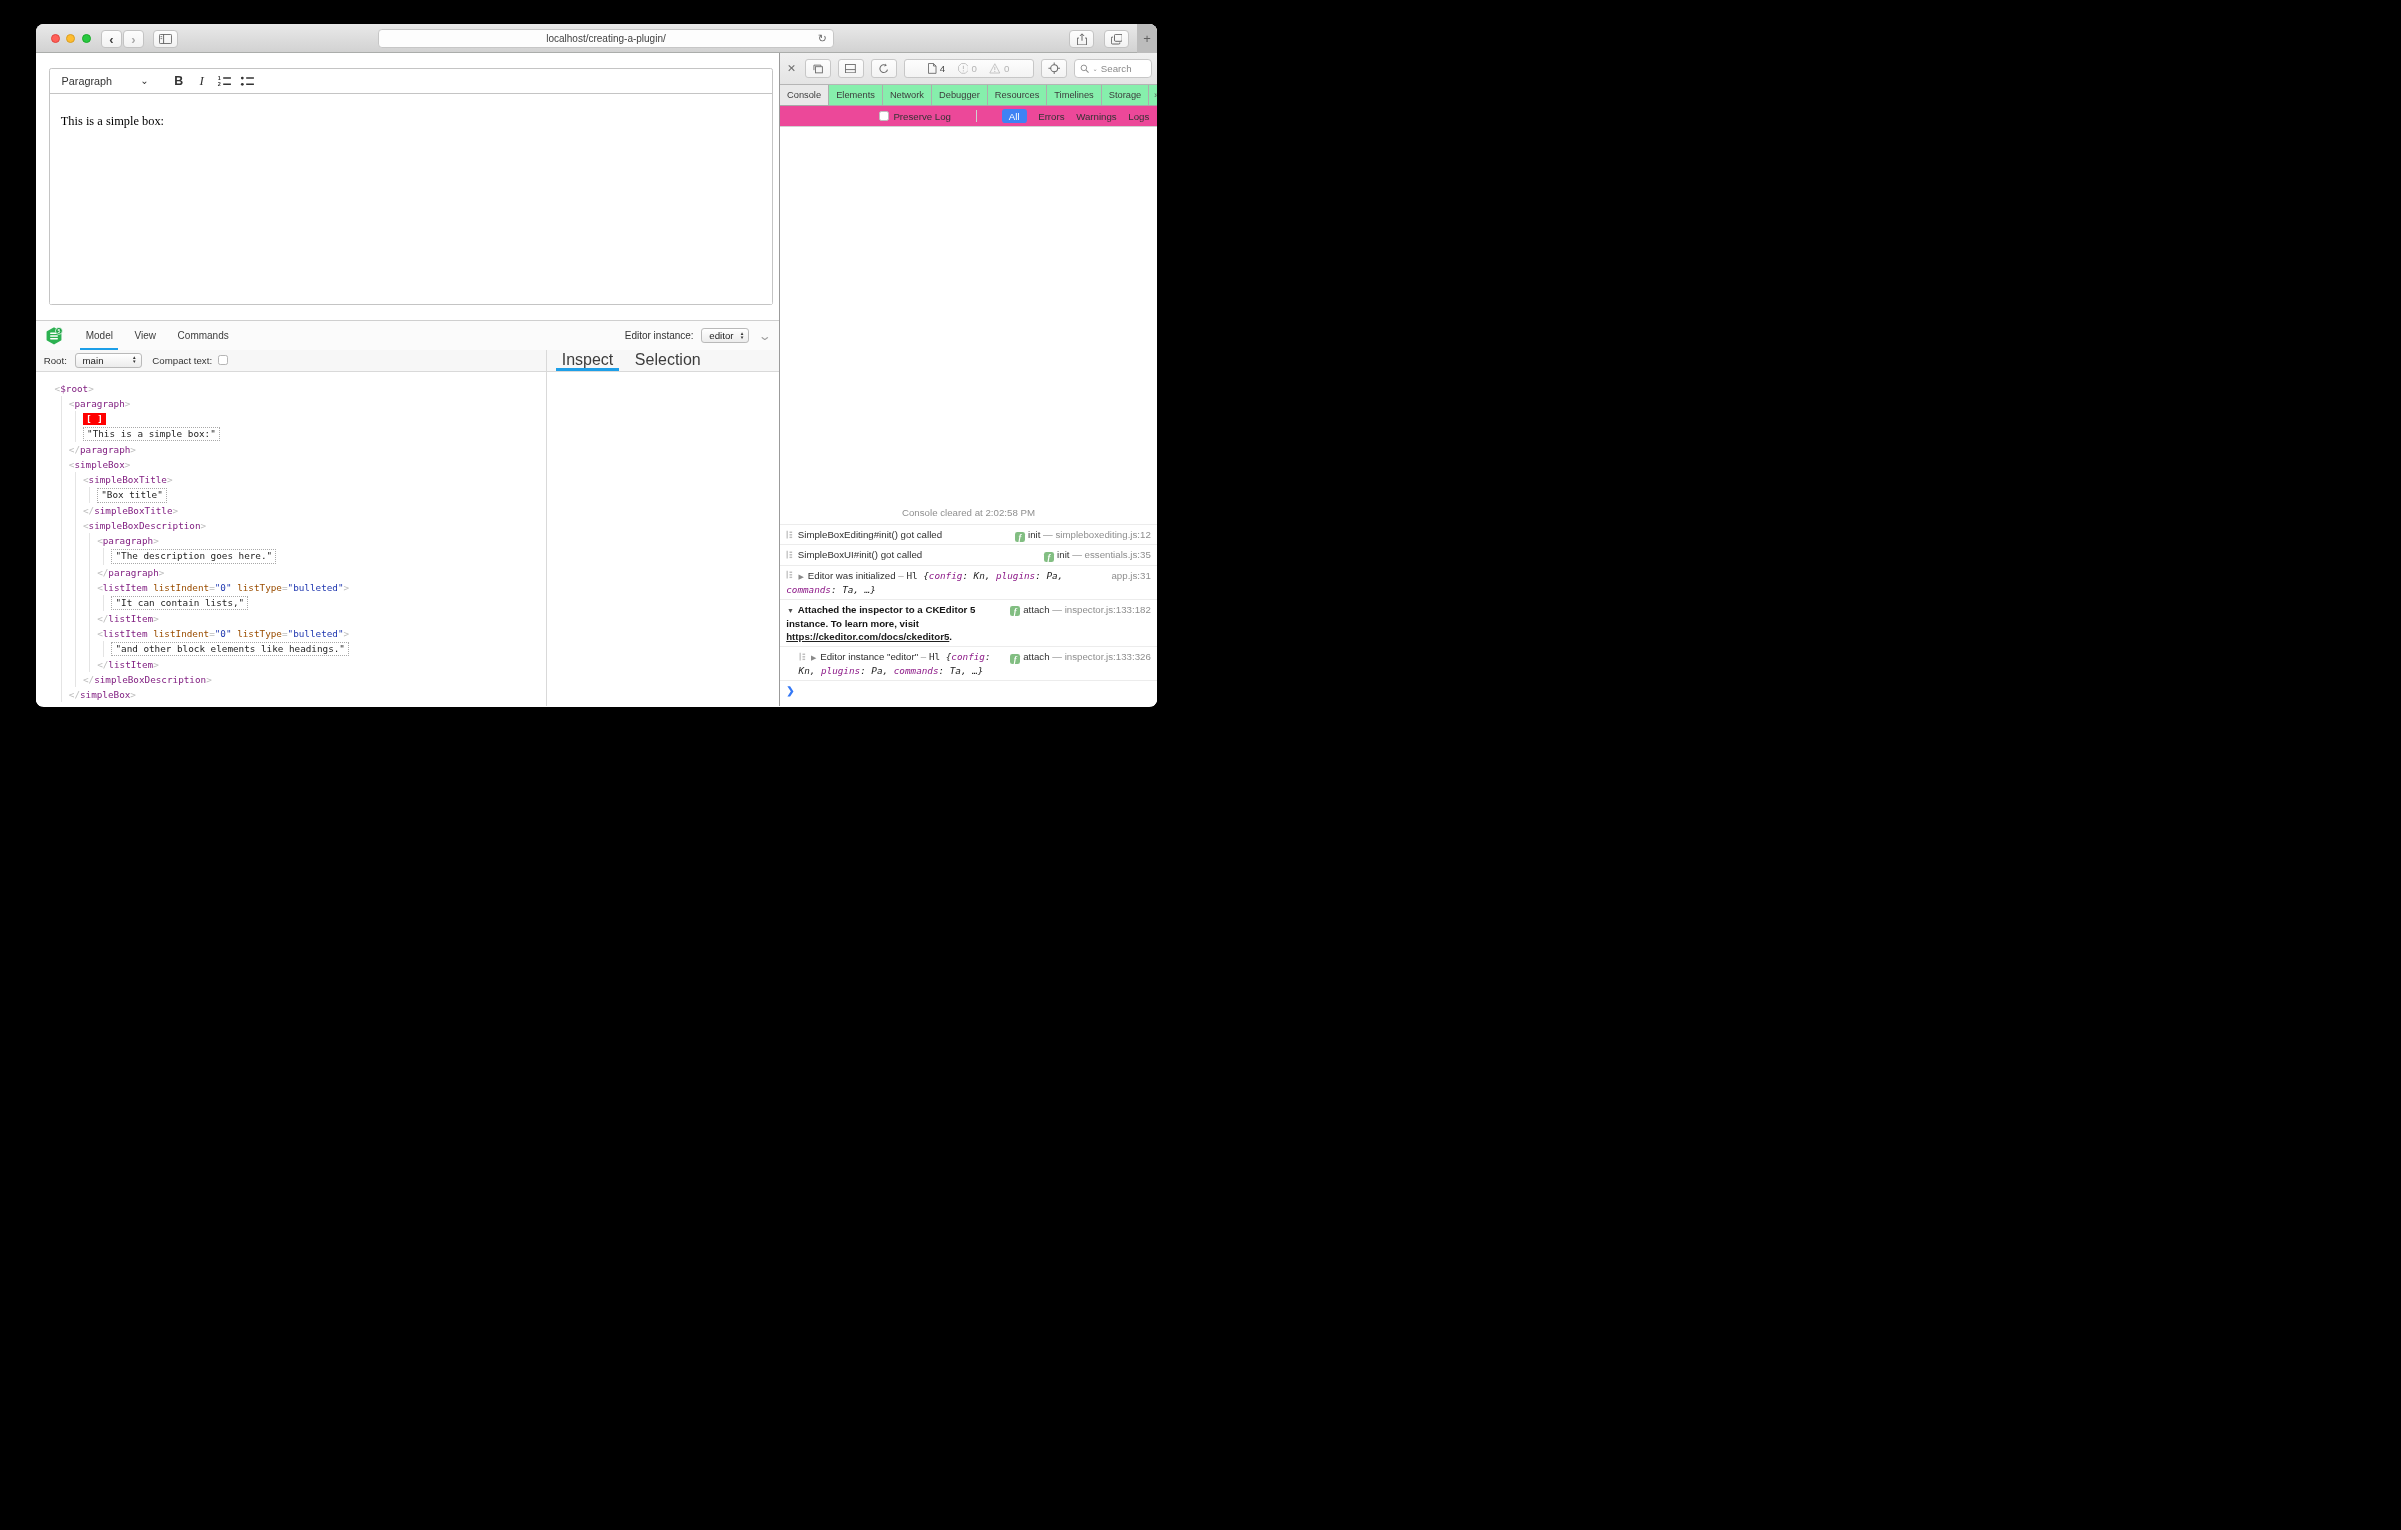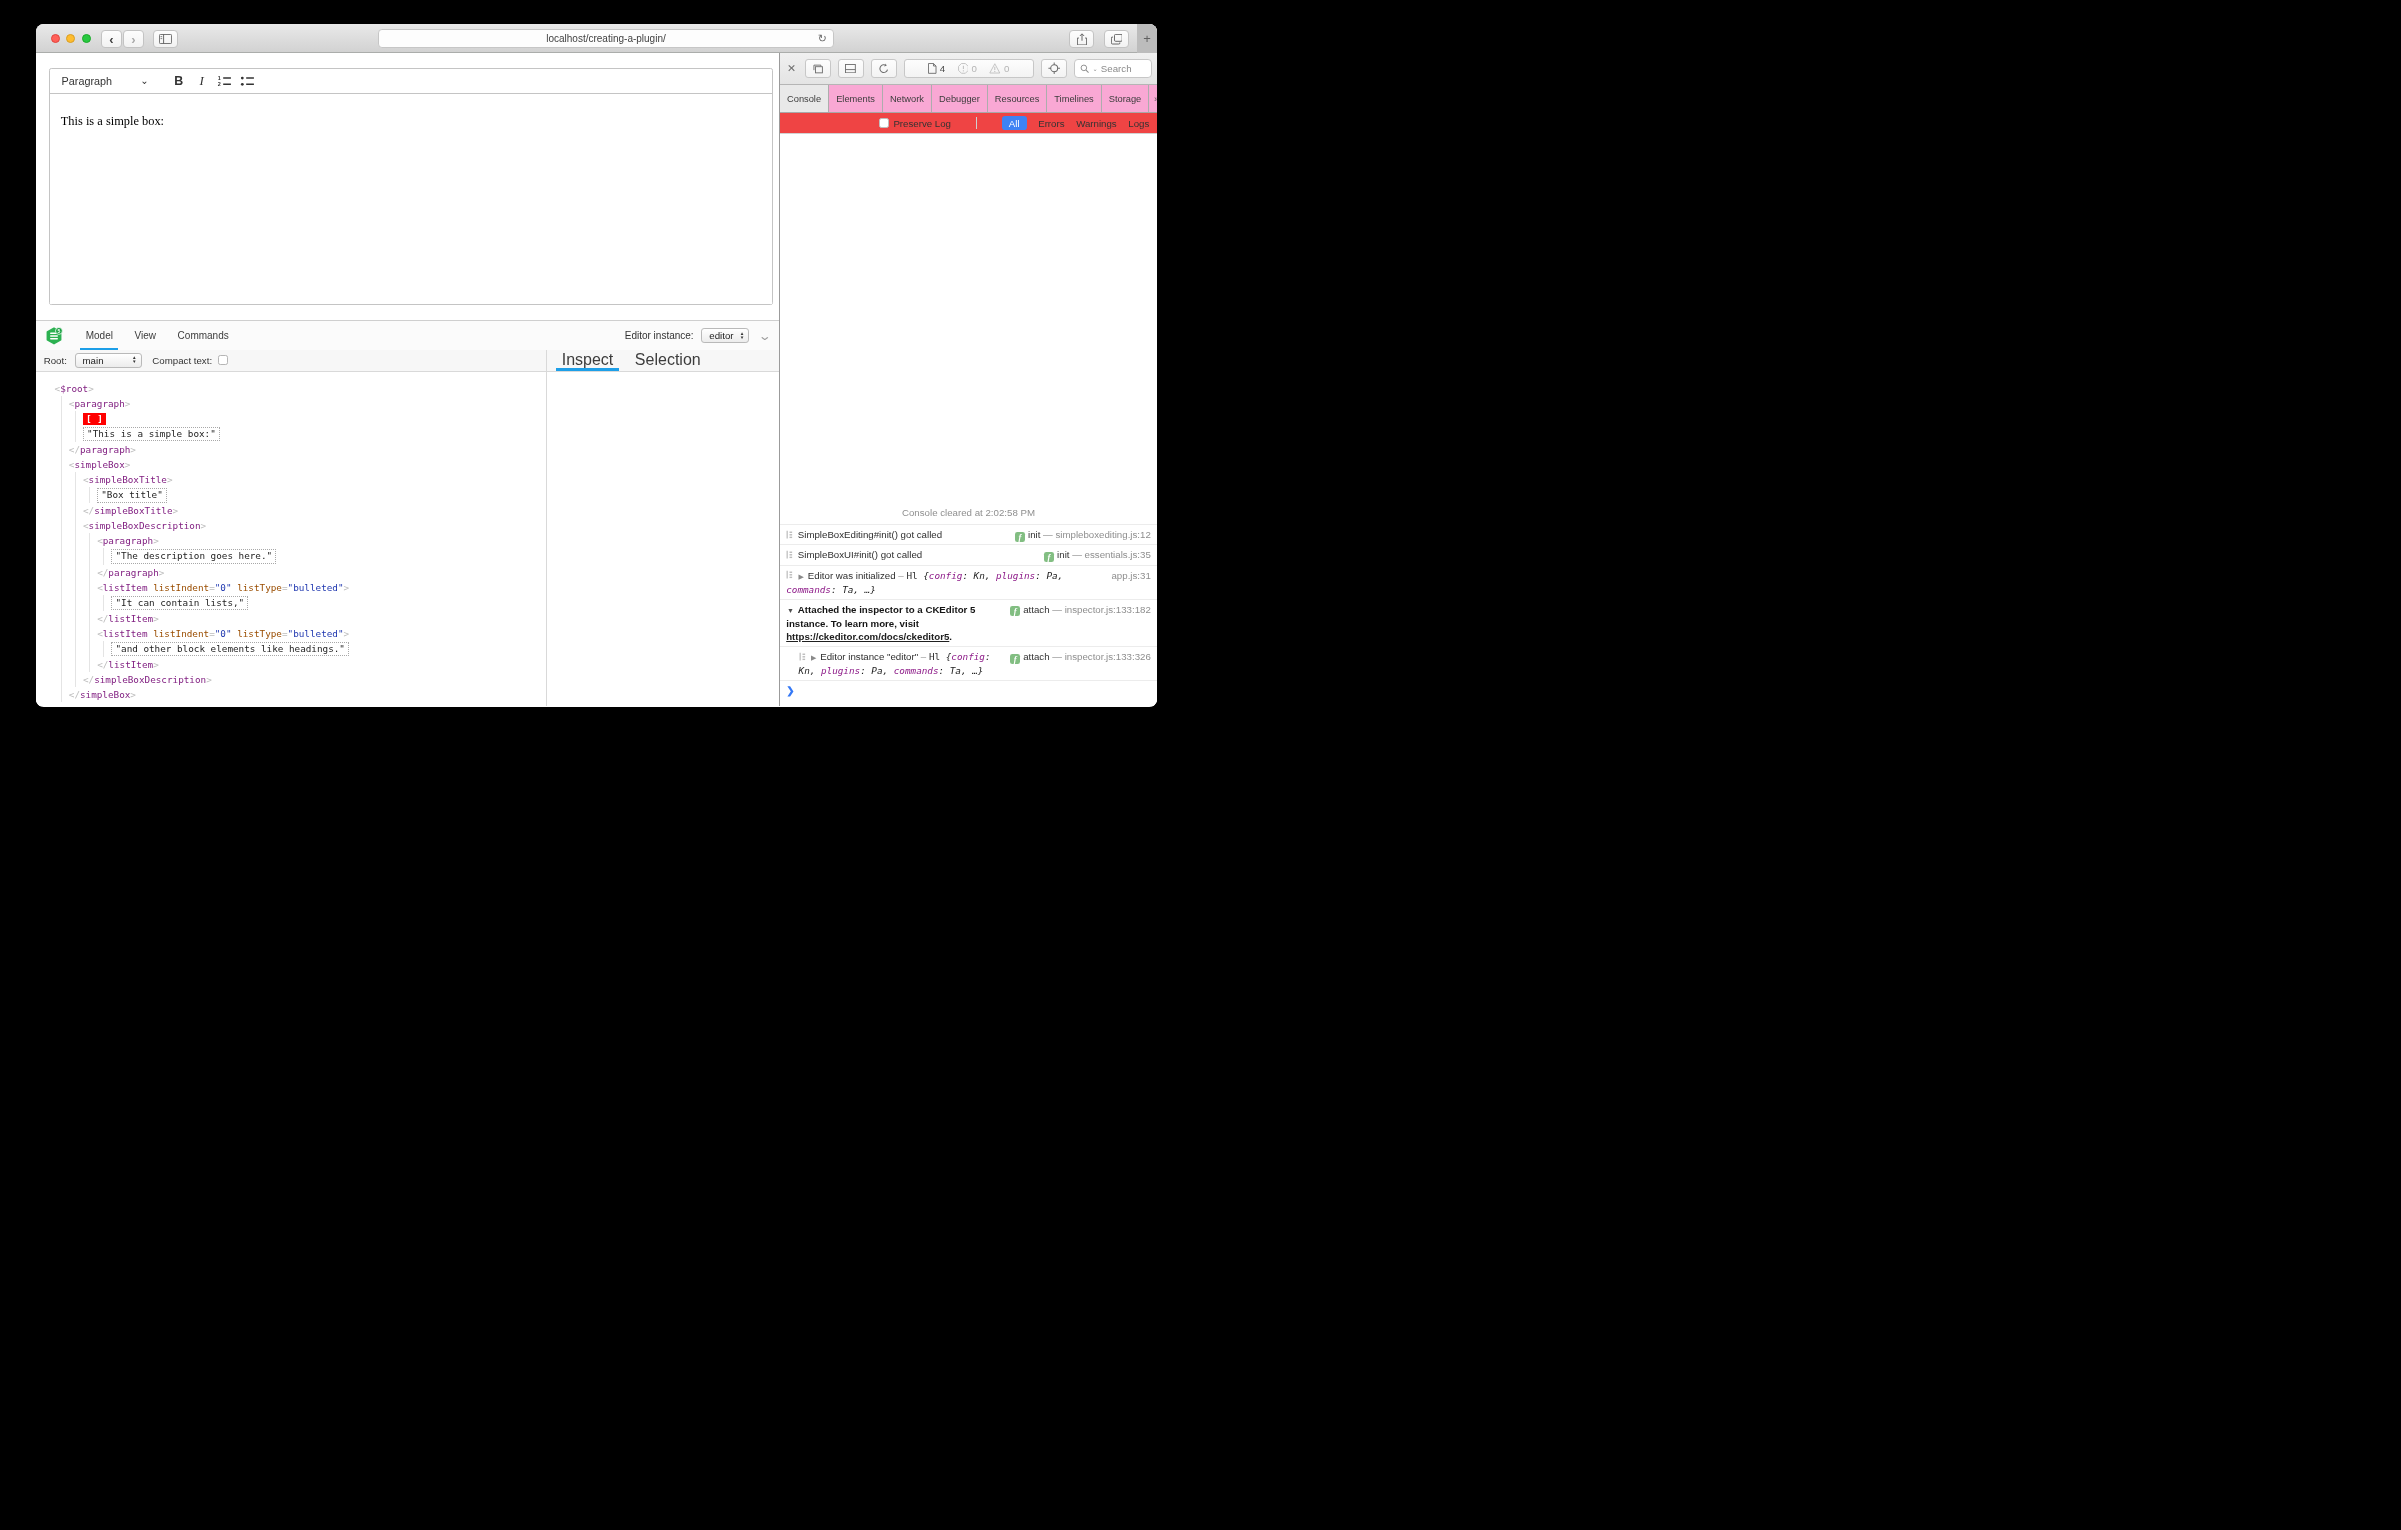--- a/index.html
+++ b/index.html
@@ -93,26 +93,26 @@
                 display:flex; align-items:center; padding:0 5.4px; gap:7px; }
   .dt-x { color:#6f6f6f; font-size:10.8px; width:12.4px; text-align:center; }
   .dt-btn { width:26px; height:18.6px; border-radius:3.1px; background:linear-gradient(#fdfdfd,#f3f3f3);
             border:0.8px solid #c7c7c7; display:flex; align-items:center; justify-content:center; color:#6e6e6e; }
   .dt-group { height:18.6px; border-radius:3.1px; background:linear-gradient(#fdfdfd,#f3f3f3); border:0.8px solid #c7c7c7;
               display:flex; align-items:center; padding:0 9.3px; gap:12.4px; flex:0 0 130px; justify-content:center; }
   .dt-count { display:flex; align-items:center; gap:3.1px; font-size:9.7px; color:#4a4a4a; }
   .dt-count.dim { color:#b5b5b5; }
   .dt-search { height:18.6px; flex:1; border-radius:3.9px; background:#fff; border:0.8px solid #c7c7c7;
                display:flex; align-items:center; padding:0 5.4px; gap:3.1px; font-size:9.7px; color:#8a8a8a; }
-  .dt-tabsbar { height:28px; background:#f9a8d4; border-bottom:0.8px solid #a8a8a8; display:flex; align-items:stretch;
+  .dt-tabsbar { height:21px; background:#86efac; border-bottom:0.8px solid #a8a8a8; display:flex; align-items:stretch;
                 font-size:9.3px; color:#3c3c3c; }
   .dt-tab { padding:0 7px; display:flex; align-items:center; border-right:0.8px solid #adadad; }
   .dt-tab.active { background:#e9e9e9; }
   .dt-tabicon { padding:0 4.6px; display:flex; align-items:center; color:#555; font-size:9.3px; }
-  .dt-filter { height:21px; background:#ef4444; border-bottom:0.8px solid #d2d2d2; display:flex; align-items:center;
+  .dt-filter { height:21px; background:#ec4899; border-bottom:0.8px solid #d2d2d2; display:flex; align-items:center;
                justify-content:flex-end; padding:0 7.7px; gap:25px; font-size:9.7px; color:#333; }
   .pl-box { width:10px; height:10px; border:0.8px solid #bdbdbd; border-radius:2.3px; background:#fff; }
   .pl-wrap { display:flex; align-items:center; gap:4.6px; }
   .f-div { width:0.8px; height:12.4px; background:#d0d0d0; }
   .f-opt { color:#333; }
   .f-opt.active { background:#3e82f4; color:#fff; border-radius:3.1px; padding:1.5px 7px; }
 
   .dt-console { flex:1; display:flex; flex-direction:column; background:#fff; font-size:9.7px; overflow:hidden; }
   .dtc-cleared { margin-top:auto; text-align:center; color:#8f8f8f; padding:4.6px 0 6.2px; }
   .dtc-row { border-top:0.8px solid #ececec; padding:3.1px 6.2px; color:#2e2e2e; line-height:13px; }

